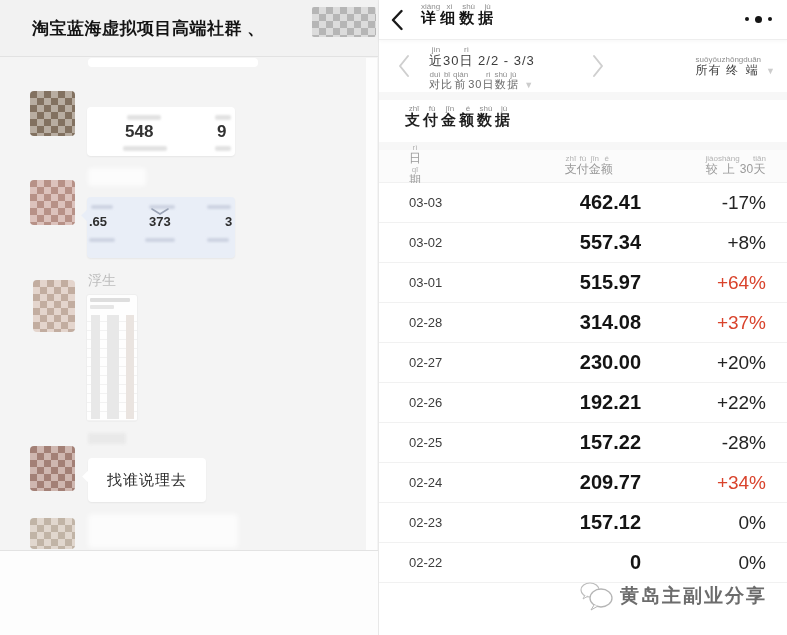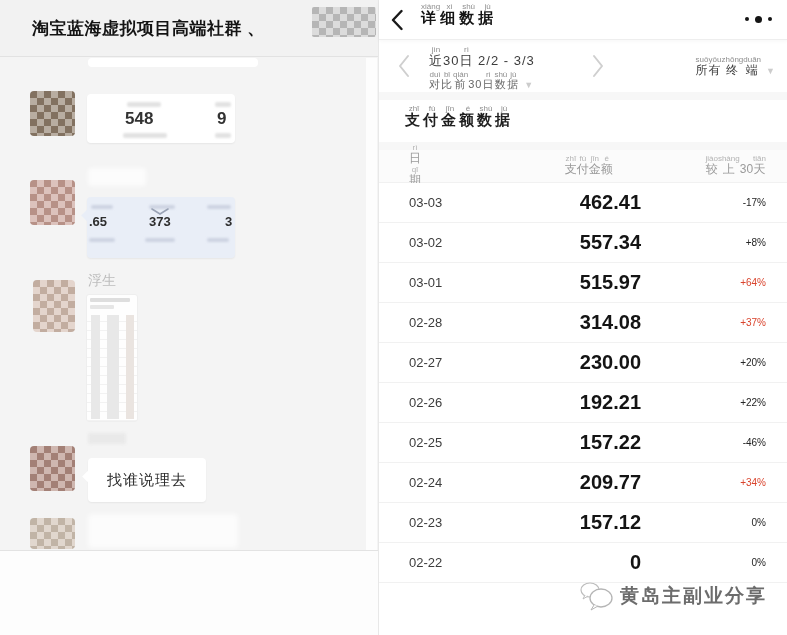--- a/index.html
+++ b/index.html
@@ -19,21 +19,21 @@
   .avatar { position:absolute; width:45px; height:45px; border-radius:4px; }
   .av1 { background-color:#8d7b68; } .av2 { background-color:#c79d93; }
   .av3 { background-color:#d3bcae; } .av4 { background-color:#b18b80; }
   .av5 { background-color:#c9b8a6; opacity:.85; }
   .bubble { position:absolute; background:#fff; border-radius:4px; box-shadow:0 1px 2px rgba(0,0,0,.06); }
   .tail { position:absolute; left:-4px; top:14px; width:9px; height:9px; background:#fff; transform:rotate(45deg); }
   .tail.blue { background:#e9eef7; }
   .blur-line { position:absolute; background:#e2e2e2; border-radius:2px; filter:blur(1px); }
   .blur-line.lt { background:#cdd4e2; }
   #sliver { position:absolute; left:88px; top:0px; width:170px; height:9px; background:#fff; border-radius:4px; }
-  #card1 { left:87px; top:36px; width:148px; height:49px; overflow:hidden; }
+  #card1 { left:87px; top:49px; width:148px; height:49px; overflow:hidden; }
   #card1 .num { position:absolute; left:38px; top:15px; font-size:17px; font-weight:700; color:#333; }
   #card1 .num2 { position:absolute; left:130px; top:15px; font-size:17px; font-weight:700; color:#333; }
   #faint1 { position:absolute; left:88px; top:110px; width:58px; height:18px; background:rgba(255,255,255,.7); filter:blur(2px); border-radius:3px; }
   #card2 { left:87px; top:139px; width:148px; height:61px; background:#e9eef7; }
   #card2 .val { position:absolute; top:17px; font-size:13px; font-weight:700; color:#2e2e2e; }
   #card2 .chev { position:absolute; left:64px; bottom:3px; width:18px; height:7px; }
   #m3-name { position:absolute; left:88px; top:214px; font-size:14px; color:#bcbcbc; }
   #m3-avatar { left:33px; top:222px; width:42px; height:52px; }
   #shot { left:86px; top:236px; width:52px; height:128px; background:#fff; border:1px solid #ededed; border-radius:3px;
           box-shadow:none; filter:opacity(.9);
@@ -81,21 +81,21 @@
            border-bottom:1px solid #f1f1f1; display:flex; align-items:center; padding:0 22px 0 30px;
            font-size:12px; color:#9a9a9a;gap:46px; }
   #thead rt { color:#b3b3b3; }
   .c-date { flex:1; text-align:left; }
   .c-amt { width:170px; text-align:right; }
   .c-chg { width:125px; text-align:right; }
   #rows { position:absolute; left:0; top:183px; width:409px; }
   .trow { display:flex; align-items:center; height:40px; padding:0 22px 0 30px; border-bottom:1px solid #f1f1f1; background:#fff; }
   .trow .c-date { font-size:13px; color:#3c3c3c; }
   .trow .c-amt { font-size:20px; font-weight:700; color:#141414; }
-  .trow .c-chg { font-size:10px; color:#242424; }
+  .trow .c-chg { font-size:19px; color:#242424; }
   #watermark { position:absolute; left:200px; top:581px; display:flex; align-items:center; gap:5px; pointer-events:none; }
   #wm-text { font-size:19px; font-weight:700; color:rgba(66,66,66,.78); letter-spacing:2px;
              text-shadow:0 1px 0 #fff, 0 -1px 0 #fff, 1px 0 0 #fff, -1px 0 0 #fff, 0 0 3px #fff; }
 </style>
 </head>
 <body>
 
 <div id="stage">
 
   <div id="left">
@@ -243,21 +243,21 @@
 
   <div class="trow">
     <span class="c-date">02-26</span>
     <span class="c-amt">192.21</span>
     <span class="c-chg">+22%</span>
   </div>
 
   <div class="trow">
     <span class="c-date">02-25</span>
     <span class="c-amt">157.22</span>
-    <span class="c-chg">-46%</span>
+    <span class="c-chg">-28%</span>
   </div>
 
   <div class="trow">
     <span class="c-date">02-24</span>
     <span class="c-amt">209.77</span>
     <span class="c-chg" style="color: rgb(217, 67, 44);">+34%</span>
   </div>
 
   <div class="trow">
     <span class="c-date">02-23</span>

